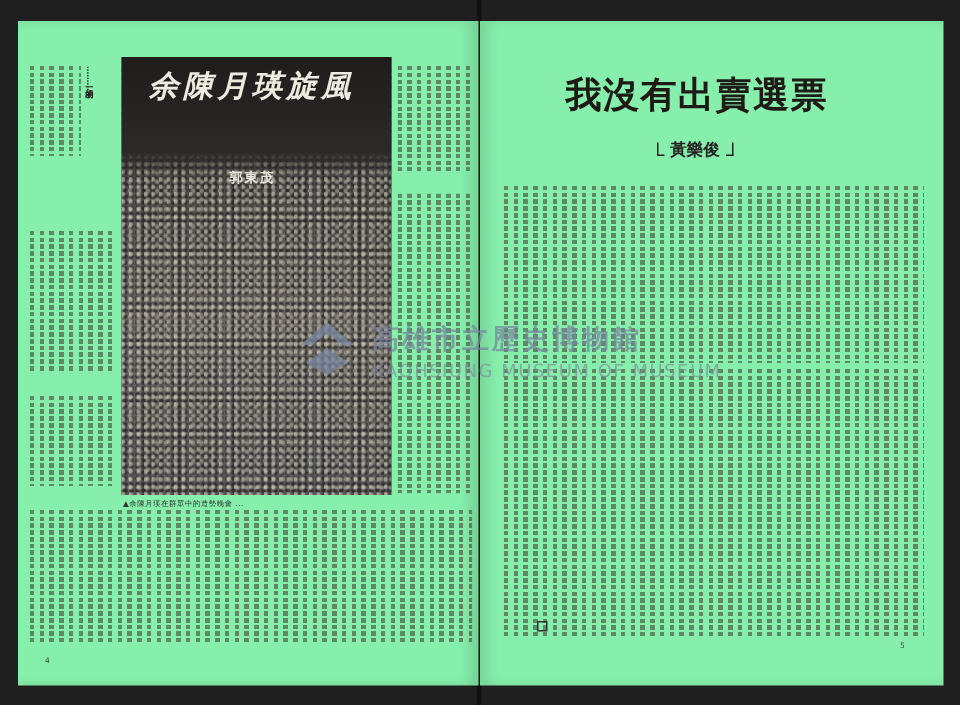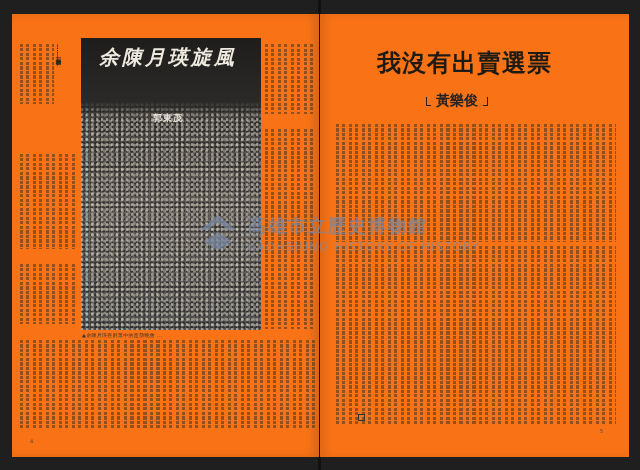--- a/index.html
+++ b/index.html
@@ -1,17 +1,17 @@
 <!DOCTYPE html>
 <html><head>
 <meta charset="utf-8">
 <style>
   html,body{margin:0;padding:0;}
   body{width:640px;height:470px;background:#1f1f1f;position:relative;overflow:hidden;font-family:"DejaVu Sans",sans-serif;}
-  .page{position:absolute;background:#f97316;}
+  .page{position:absolute;background:#86efac;}
   #left-page{left:12px;top:14px;width:307px;height:443px;box-shadow:inset -6px 0 8px rgba(0,0,0,0.12);}
   #right-page{left:320px;top:14px;width:309px;height:443px;box-shadow:inset 6px 0 8px rgba(0,0,0,0.10);text-align:right;}
   .gutter{position:absolute;left:318px;top:0;width:3px;height:470px;background:#111;}
   .photo{position:absolute;left:69px;top:24px;width:180px;height:292px;background:#3a3835;overflow:hidden;}
   .crowd{position:absolute;inset:0;
     background:
       radial-gradient(circle at 20% 30%,rgba(230,225,210,.55) 1px,transparent 2px) 0 0/5px 5px,
       radial-gradient(circle at 60% 70%,rgba(200,195,180,.5) 1px,transparent 2px) 2px 1px/6px 6px,
       radial-gradient(circle at 40% 50%,rgba(20,20,20,.6) 1px,transparent 2px) 1px 3px/4px 4px,
       linear-gradient(180deg,#2a2826 0%,#4a4744 25%,#6a6560 60%,#555 100%);}
@@ -21,21 +21,21 @@
   .photo-title.l2{top:34px;}
   .photo-author{position:absolute;left:72px;top:64px;color:#e8e4da;font-size:9px;font-weight:bold;letter-spacing:1px;margin-top:10px;}
   .caption{position:absolute;left:70px;top:318px;font-size:5px;color:#333;letter-spacing:.3px;white-space:nowrap;}
   .col{position:absolute;}
   .lines{position:absolute;inset:0;
     background:repeating-linear-gradient(90deg,rgba(60,52,40,.55) 0 3px,transparent 3px 6.5px);
     -webkit-mask:repeating-linear-gradient(180deg,#000 0 3px,transparent 3px 4.5px);
             mask:repeating-linear-gradient(180deg,#000 0 3px,transparent 3px 4.5px);}
   .subhead{position:absolute;font-size:5.5px;color:#222;font-weight:bold;writing-mode:vertical-rl;}
   .main-title{position:absolute;left:57px;top:33px;font-family:"DejaVu Serif",serif;font-size:24px;font-weight:bold;color:#1e1a15;letter-spacing:1px;white-space:nowrap;}
-  .byline{position:absolute;left:106px;top:78px;font-size:14px;font-weight:bold;color:#222;white-space:nowrap;}
+  .byline{position:absolute;left:118px;top:78px;font-size:11px;font-weight:bold;color:#222;white-space:nowrap;}
   .byline .br{display:inline-block;width:4px;height:8px;border-left:1px solid #222;border-bottom:1px solid #222;vertical-align:-1px;}
   .byline .br.r{border-left:none;border-right:1px solid #222;}
   .endmark{position:absolute;width:5px;height:5px;border:1px solid #333;}
   .pnum{position:absolute;font-size:5px;color:#444;}
   .wm{position:absolute;left:198px;top:212px;pointer-events:none;}
   .wm-logo{position:absolute;left:0;top:0;width:40px;height:40px;}
   .wm-cn{position:absolute;left:50px;top:2px;font-size:18px;font-weight:bold;color:rgba(120,135,160,.75);letter-spacing:2px;white-space:nowrap;font-family:"DejaVu Sans",sans-serif;}
   .wm-en{position:absolute;left:50px;top:28px;font-size:12px;color:rgba(130,140,160,.7);letter-spacing:1px;white-space:nowrap;font-family:"DejaVu Sans",sans-serif;}
 </style>
 </head>
@@ -96,14 +96,14 @@
   <div class="endmark" style="left:38px;top:400px;"></div>
   <div class="pnum" style="left:280px;top:414px;">5</div>
 </div>
 
 <div class="wm">
   <svg class="wm-logo" viewBox="0 0 40 40">
     <path d="M20 3 L38 18 L30 18 L20 10 L10 18 L2 18 Z" fill="rgba(120,135,160,.75)"></path>
     <path d="M20 20 L34 30 L20 38 L6 30 Z" fill="rgba(120,135,160,.75)"></path>
   </svg>
   <div class="wm-cn">高雄市立歷史博物館</div>
-  <div class="wm-en">KAOHSIUNG HISTORY OF HISTORY</div>
+  <div class="wm-en">KAOHSIUNG MUSEUM OF MUSEUM</div>
 </div>
 
 </body></html>

